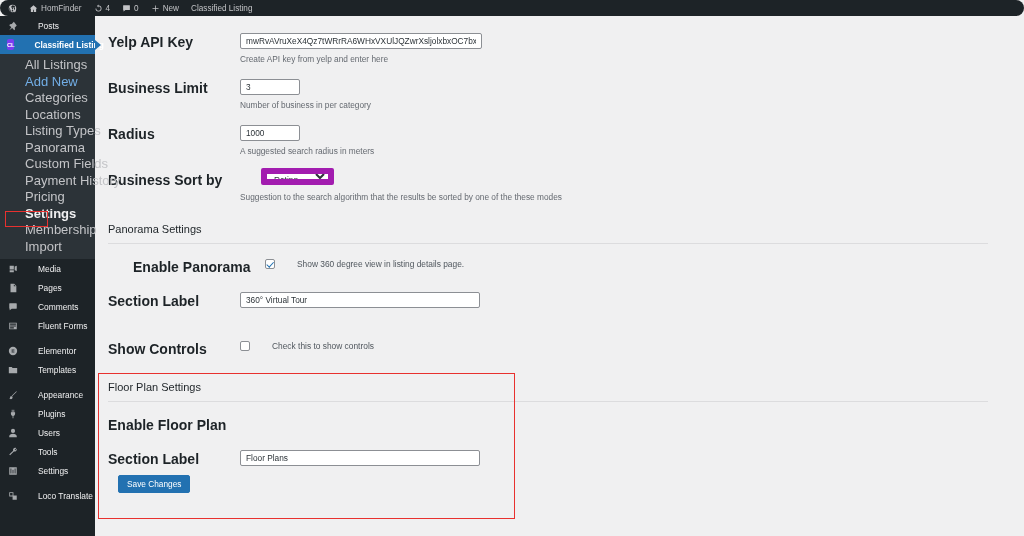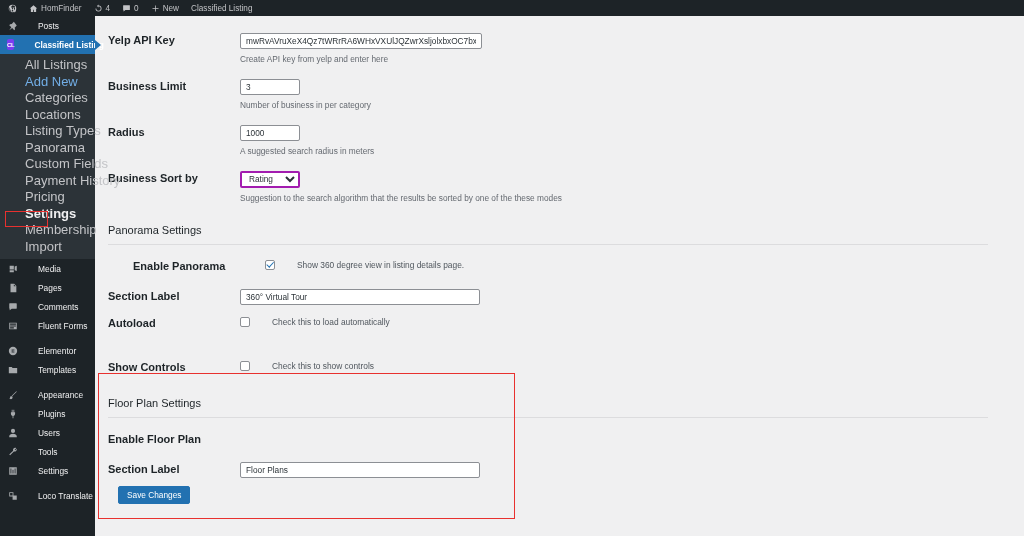--- a/index.html
+++ b/index.html
@@ -14,20 +14,21 @@
 
   
   .adminbar {
     position: absolute; top: 0; left: 0;
     width: 1024px; height: 16px;
     background: #1d2327;
     display: flex; align-items: center;
     color: #c3c4c7;
     font-size: 8.2px;
     z-index: 30;
+    border-radius: 8px;
   }
   .ab-item {
     display: flex; align-items: center; gap: 3px;
     height: 16px; padding: 0 6px;
     white-space: nowrap; color: #c3c4c7;
   }
   .ab-item:first-child { padding: 0 6px 0 8px; }
   .ab-icon { display: inline-flex; align-items: center; justify-content: center; }
   .wp-logo svg { width: 11px; height: 11px; fill: #c3c4c7; }
   .ab-icon svg { width: 9px; height: 9px; fill: #c3c4c7; }
@@ -94,21 +95,21 @@
     background: #f0f0f1;
     overflow: hidden;
   }
   .form-table { padding: 0; }
   .frow {
     display: flex; align-items: flex-start;
     padding: 0 0 0 13px;
   }
   .flabel {
     flex: 0 0 132px;
-    font-size: 11px; font-weight: 700; color: #1d2327;
+    font-size: 14px; font-weight: 700; color: #1d2327;
     padding-top: 4px;
   }
   .fctrl { flex: 1 1 auto; }
   .desc {
     font-size: 8.3px; color: #646970;
     margin-top: 5px;
   }
   input.txt {
     height: 16px;
     border: 1px solid #8c8f94;
@@ -116,28 +117,29 @@
     background: #fff;
     font-family: "Liberation Sans", sans-serif;
     font-size: 8.3px; color: #2c3338;
     padding: 0 5px;
     outline: none;
   }
   input.w-key { width: 242px; }
   input.w-sm  { width: 60px; }
   input.w-lg  { width: 240px; }
   select.sel {
-    height: 17px; width: 60px;
-    border: 2px solid #a21caf;
+    height: 17px; width: 73px;
+    border: 6px solid #a21caf;
     border-radius: 2px;
     background: #fff;
     font-family: "Liberation Sans", sans-serif;
     font-size: 8.3px; color: #2c3338;
     padding: 0 3px;
     outline: none;
+    margin-left: 21px;
   }
   .section-title {
     font-size: 11px; font-weight: 400; color: #1d2327;
     padding: 0 0 0 13px;
   }
   .divider {
     height: 1px; background: #dcdcde;
     margin: 8px 0 0 13px;
   }
   .cbrow { display: flex; align-items: center; gap: 22px; }
@@ -409,27 +411,20 @@
         </div>
       </div>
 
       <div class="frow" style="margin-top:14px;">
         <div class="flabel">Section Label</div>
         <div class="fctrl">
           <input class="txt w-lg" type="text" value="360° Virtual Tour" style="">
         </div>
       </div>
 
-      <div class="frow" style="margin-top:12px;">
-        <div class="flabel" style="padding-top:0;">Autoload</div>
-        <div class="fctrl cbrow">
-          <span class="cb"></span>
-          <span class="cbtext">Check this to load automatically</span>
-        </div>
-      </div>
 
       <div class="frow" style="margin-top:32px;">
         <div class="flabel" style="padding-top:0;">Show Controls</div>
         <div class="fctrl cbrow">
           <span class="cb"></span>
           <span class="cbtext">Check this to show controls</span>
         </div>
       </div>
     </div>
 

